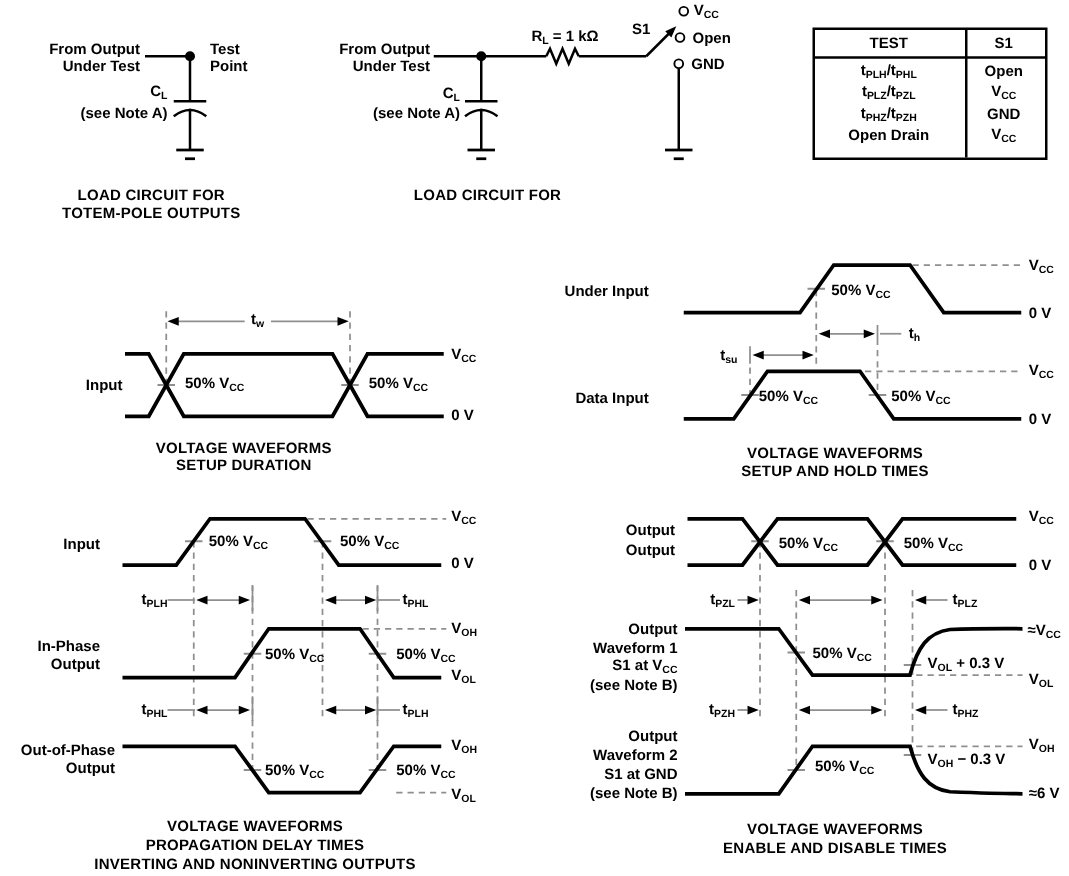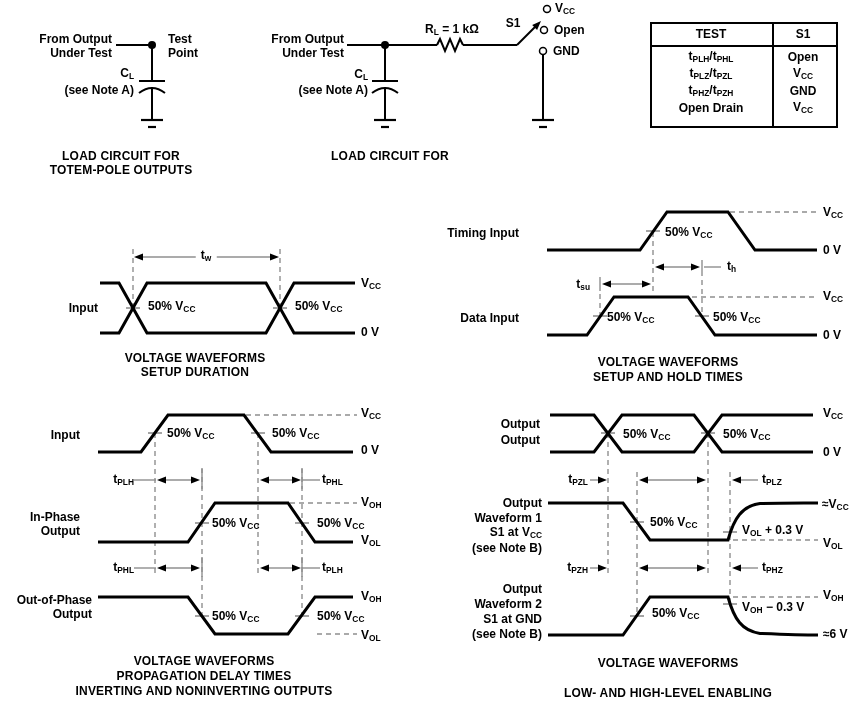--- a/index.html
+++ b/index.html
@@ -217,21 +217,21 @@
 
 <div class="lbl mr" style="left:98px;top:308px">Input</div>
 <div class="lbl mc bg" style="left:206px;top:256px">t<sub>w</sub></div>
 <div class="lbl ml" style="left:148px;top:307px">50% V<sub>CC</sub></div>
 <div class="lbl ml" style="left:295px;top:307px">50% V<sub>CC</sub></div>
 <div class="lbl ml" style="left:361px;top:284px">V<sub>CC</sub></div>
 <div class="lbl ml" style="left:361px;top:332px">0 V</div>
 <div class="lbl mc cap" style="left:195px;top:358px">VOLTAGE WAVEFORMS</div>
 <div class="lbl mc cap" style="left:195px;top:372px">SETUP DURATION</div>
 
-<div class="lbl mr" style="left:519px;top:233px">Timing Input</div>
+<div class="lbl mr" style="left:519px;top:233px">Under Input</div>
 <div class="lbl mr" style="left:519px;top:318px">Data Input</div>
 <div class="lbl mr" style="left:590px;top:285px">t<sub>su</sub></div>
 <div class="lbl ml" style="left:727px;top:267px">t<sub>h</sub></div>
 <div class="lbl ml" style="left:665px;top:233px">50% V<sub>CC</sub></div>
 <div class="lbl ml" style="left:607px;top:318px">50% V<sub>CC</sub></div>
 <div class="lbl ml" style="left:713px;top:318px">50% V<sub>CC</sub></div>
 <div class="lbl ml" style="left:823px;top:213px">V<sub>CC</sub></div>
 <div class="lbl ml" style="left:823px;top:250px">0 V</div>
 <div class="lbl ml" style="left:823px;top:297px">V<sub>CC</sub></div>
 <div class="lbl ml" style="left:823px;top:335px">0 V</div>
@@ -283,15 +283,15 @@
 <div class="lbl ml" style="left:652px;top:614px">50% V<sub>CC</sub></div>
 <div class="lbl ml" style="left:823px;top:414px">V<sub>CC</sub></div>
 <div class="lbl ml" style="left:823px;top:452px">0 V</div>
 <div class="lbl ml" style="left:822px;top:505px">≈V<sub>CC</sub></div>
 <div class="lbl ml" style="left:742px;top:531px">V<sub>OL</sub> + 0.3 V</div>
 <div class="lbl ml" style="left:823px;top:544px">V<sub>OL</sub></div>
 <div class="lbl ml" style="left:742px;top:608px">V<sub>OH</sub> − 0.3 V</div>
 <div class="lbl ml" style="left:823px;top:596px">V<sub>OH</sub></div>
 <div class="lbl ml" style="left:823px;top:634px">≈6 V</div>
 <div class="lbl mc cap" style="left:668px;top:663px">VOLTAGE WAVEFORMS</div>
-<div class="lbl mc cap" style="left:668px;top:693px">LOW- AND HIGH-LEVEL ENABLING</div>
+<div class="lbl mc cap" style="left:668px;top:678px">ENABLE AND DISABLE TIMES</div>
 
 </div>
 
 </body></html>

